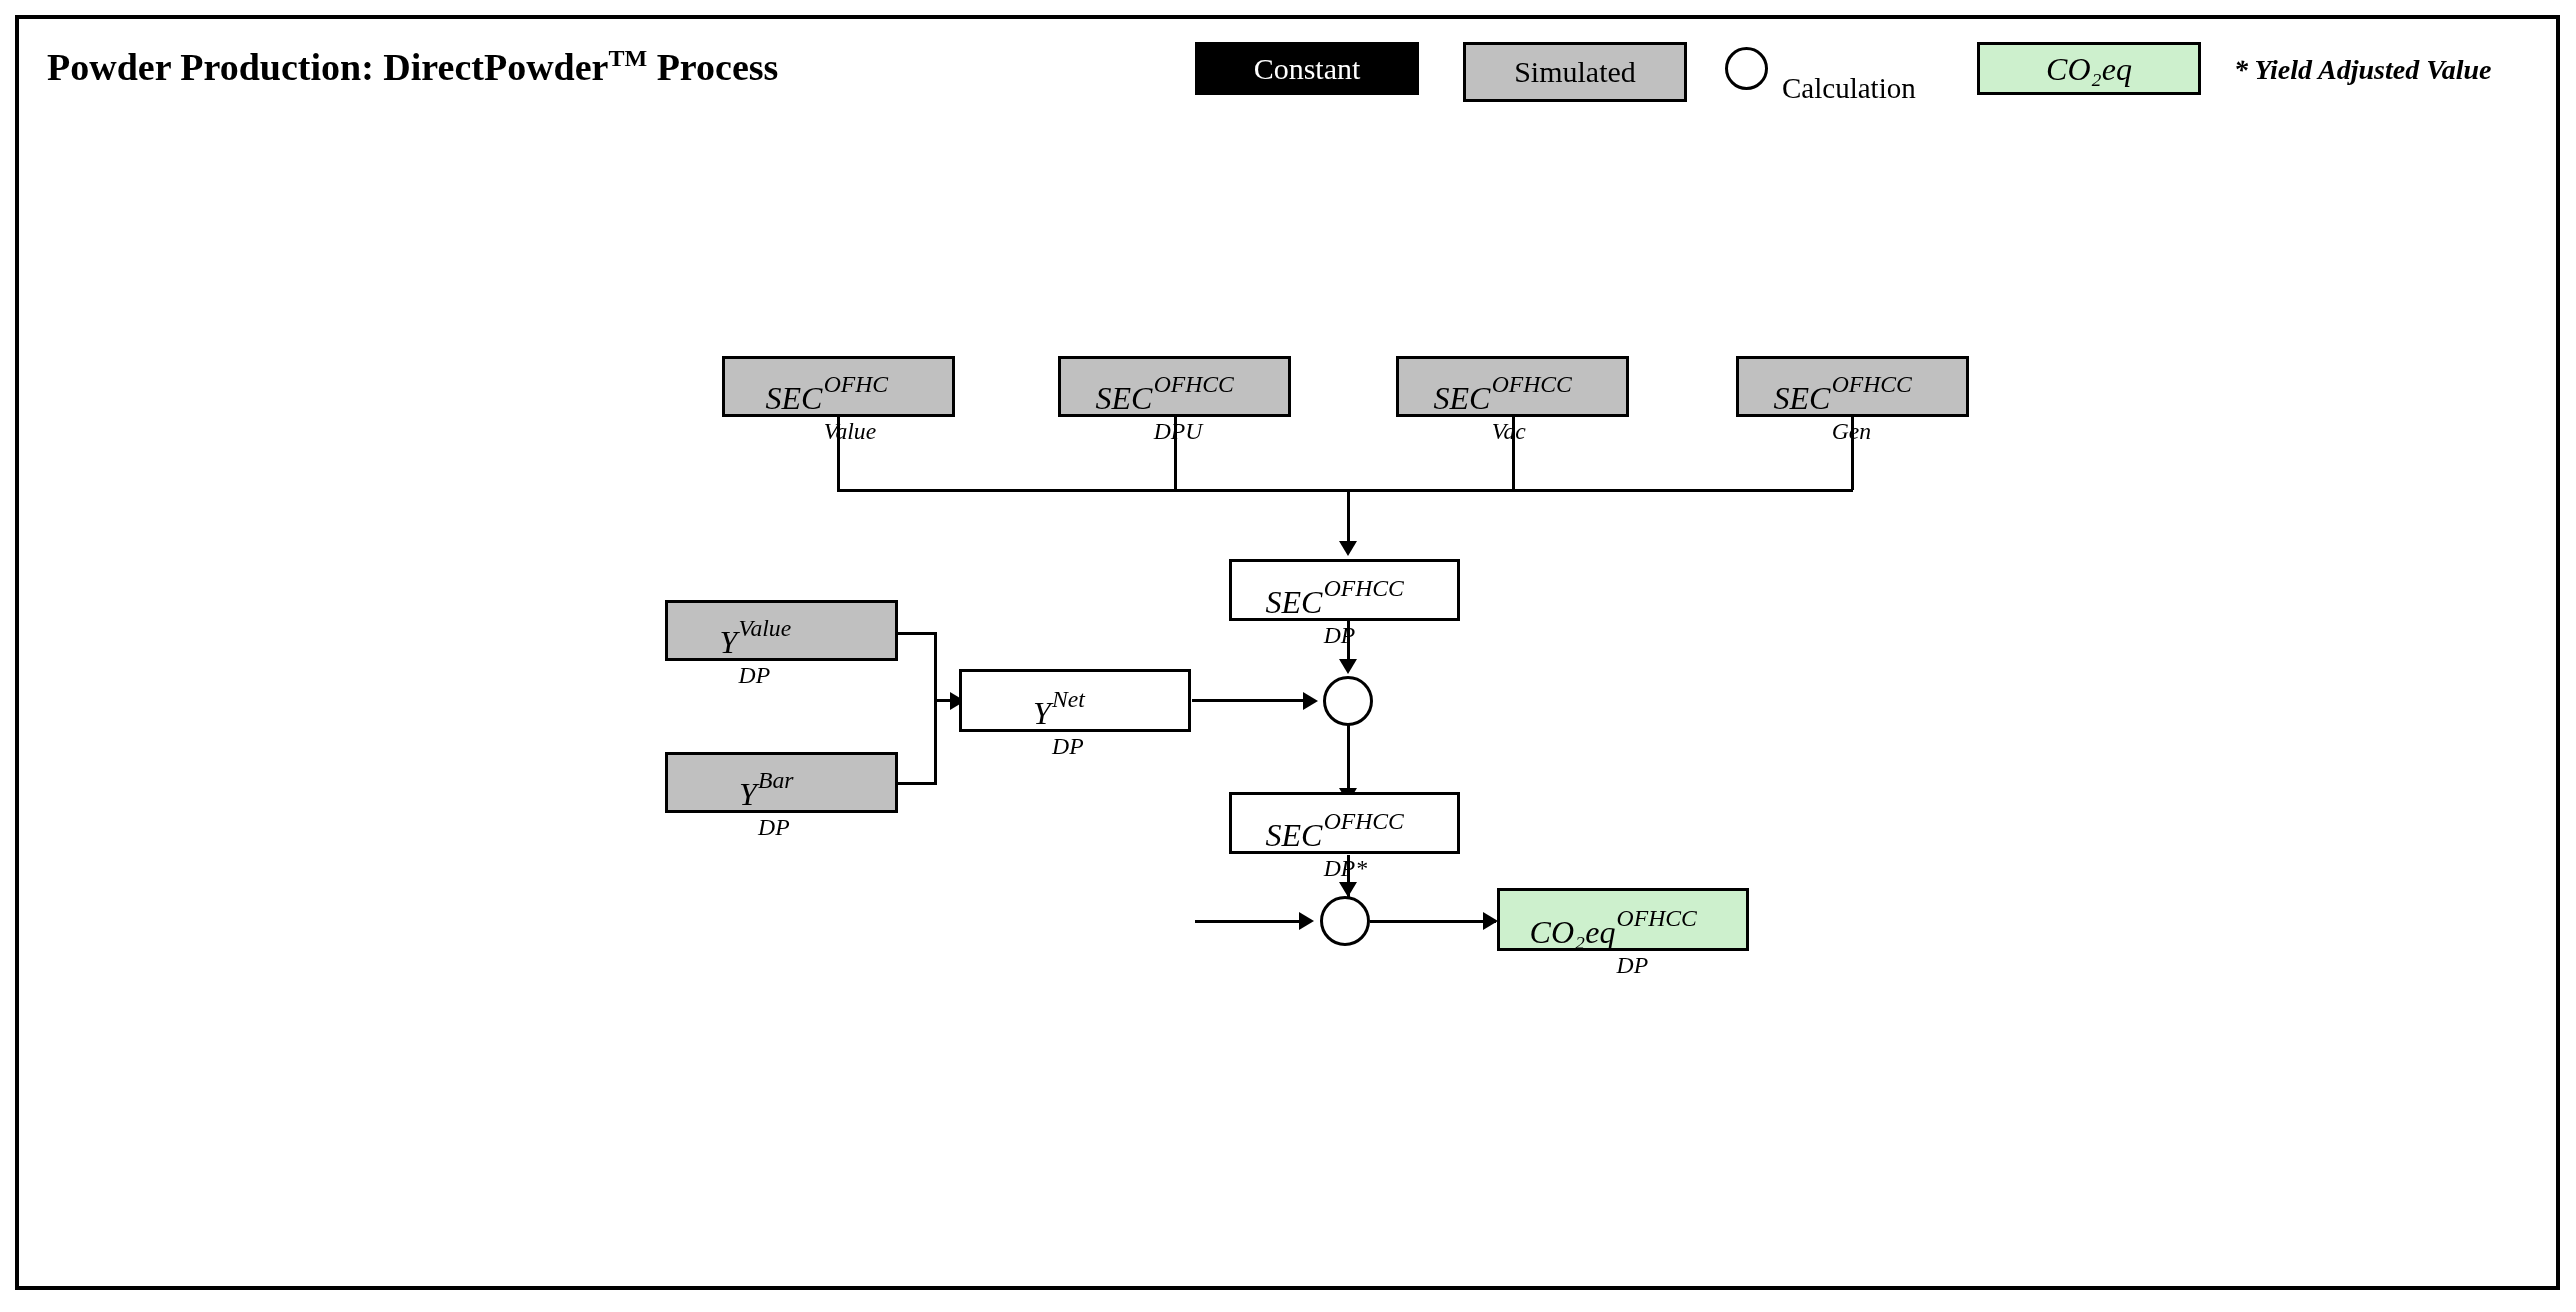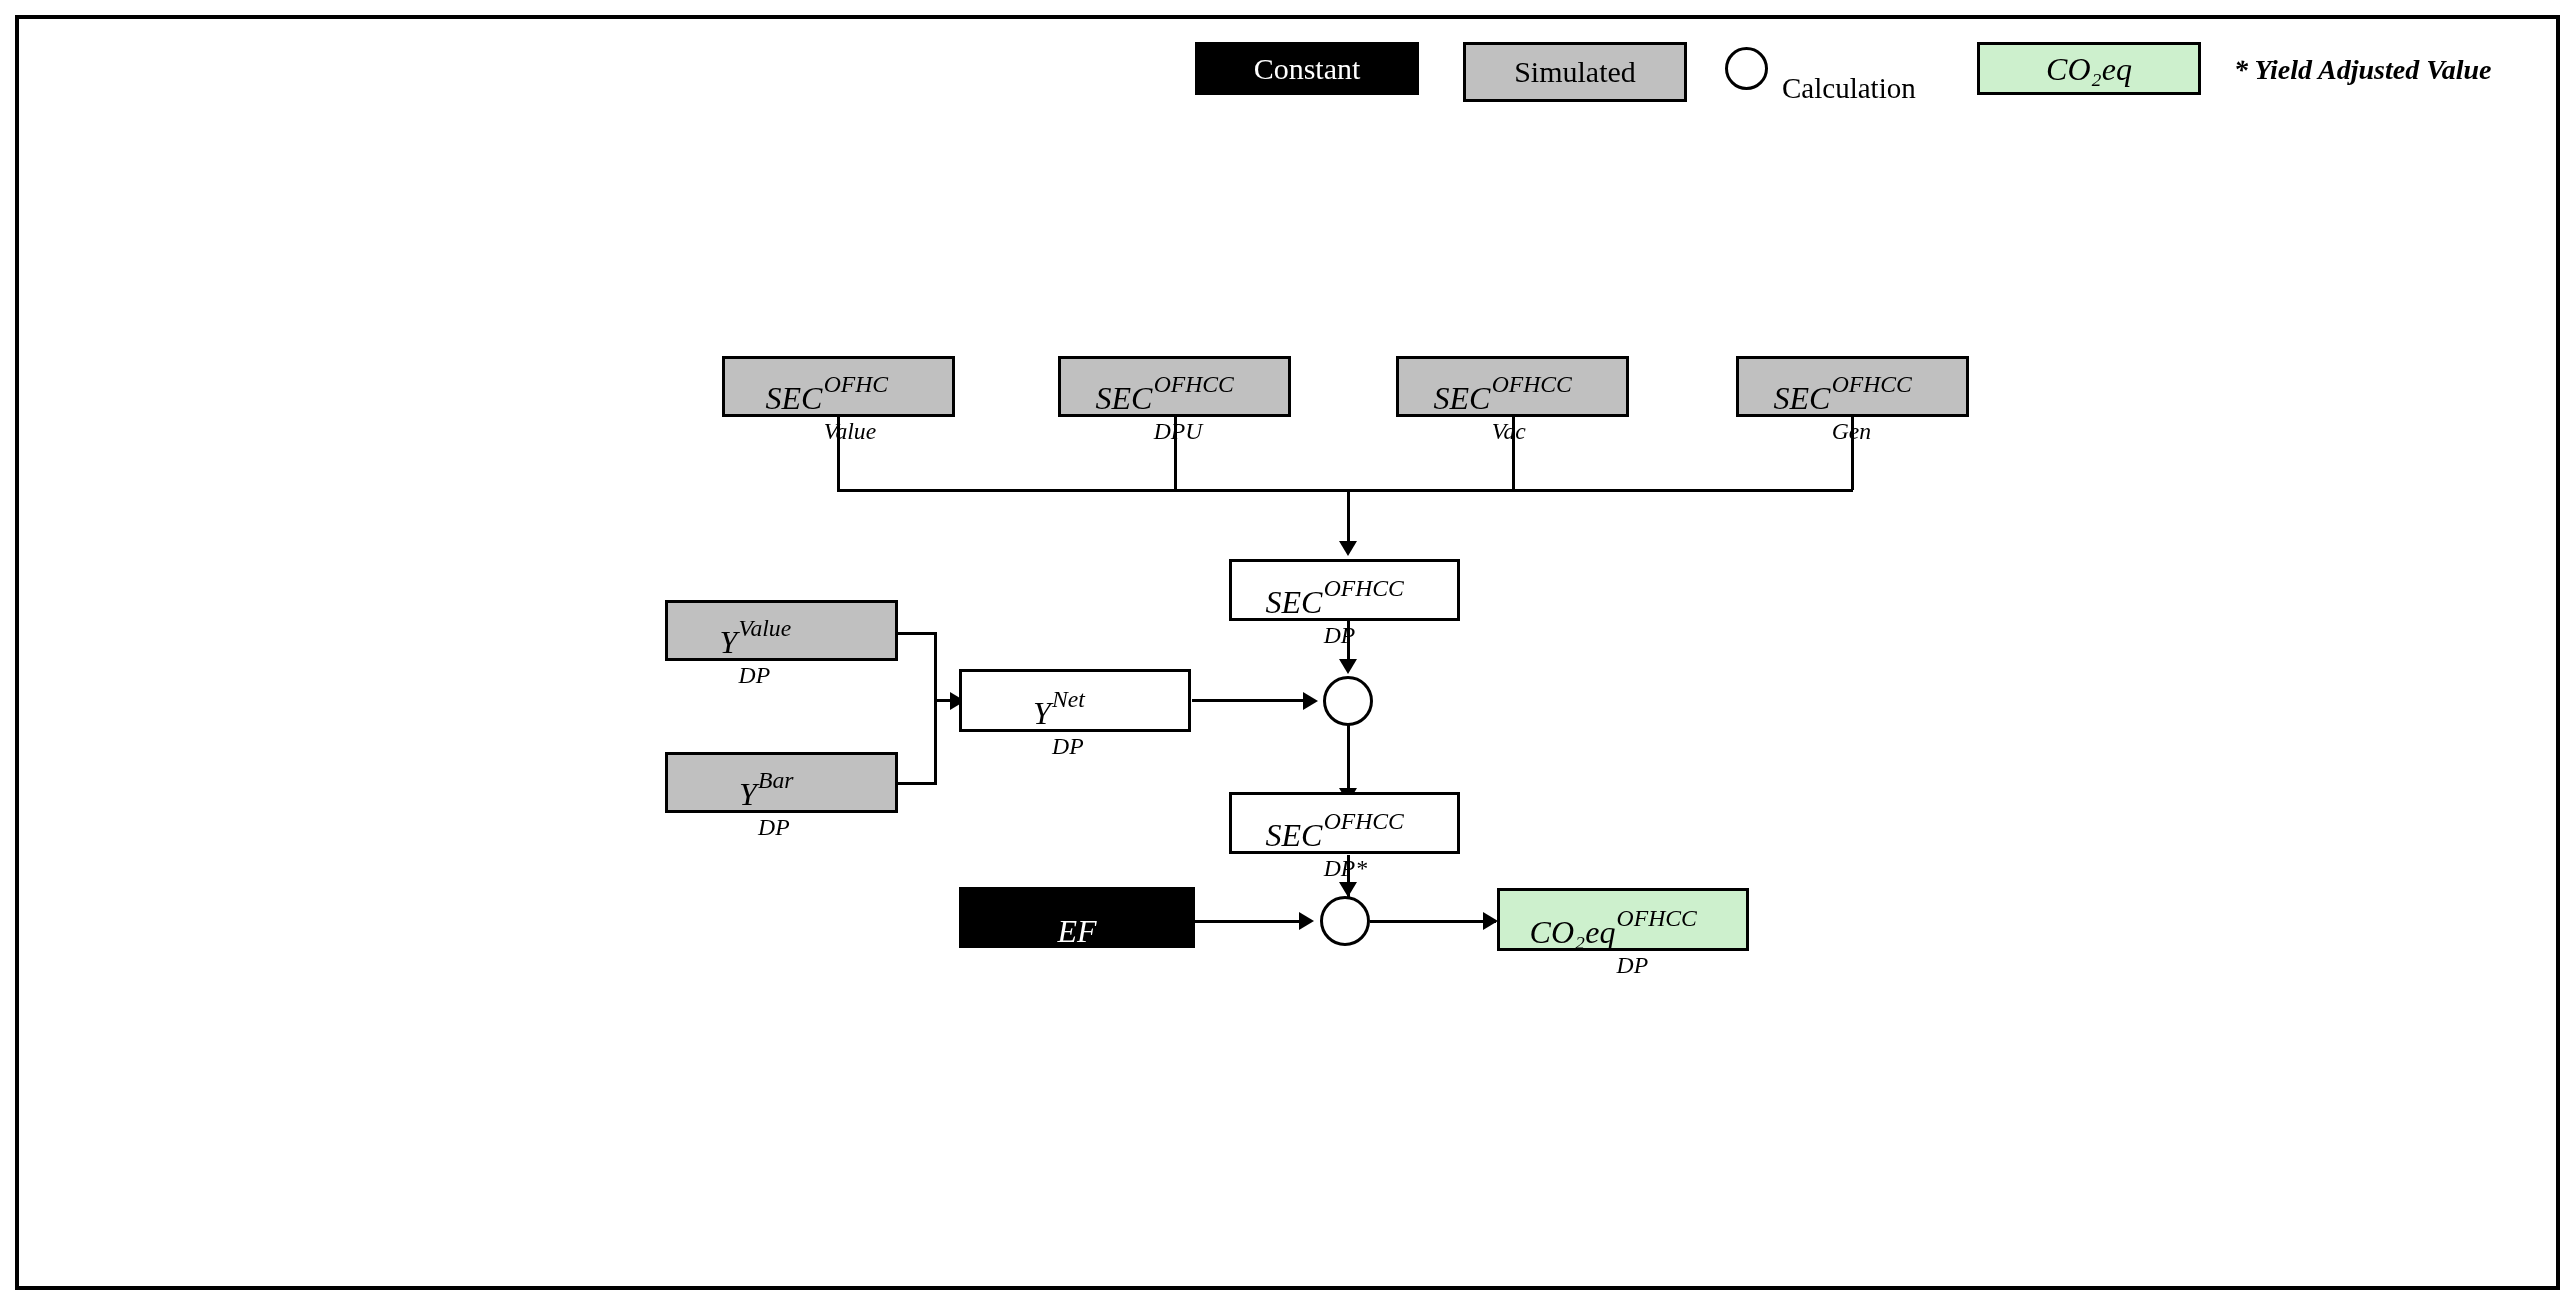--- a/index.html
+++ b/index.html
@@ -169,20 +169,21 @@
     box-sizing: border-box;
     z-index: 3;
   }
 </style>
 </head>
 <body>
 
 <div id="stage">
   <div id="outer-frame"></div>
 
+  <div id="page-title"><span>Powder Production: DirectPowder</span><span class="tm">TM</span><span> Process</span></div>
 
   <div class="legend-box" id="legend-constant">
     <span>Constant</span>
   </div>
   <div class="legend-box" id="legend-simulated">
     <span>Simulated</span>
   </div>
   <div id="legend-circle"></div>
   <div id="legend-calculation-label">Calculation</div>
   <div class="legend-box" id="legend-co2eq">
@@ -249,23 +250,20 @@
   <div class="vline" style="left:1347px; top:725px; height:78px;"></div>
   <div class="arrow-down" style="left:1339px; top:788px;"></div>
 
   <div class="node calc" style="left:1229px; top:792px; width:231px; height:62px;">
     <span><span>SEC</span><span class="sx"><span class="sup">OFHCC</span><span class="sub">DP*</span></span><span class="sxspacer" style="width:101px"></span></span>
   </div>
 
   <div class="vline" style="left:1347px; top:855px; height:43px;"></div>
   <div class="arrow-down" style="left:1339px; top:882px;"></div>
 
-  <div class="node constant" style="left:959px; top:887px; width:236px; height:61px;">
-    <span>EF</span>
-  </div>
 
   <div class="hline" style="left:1195px; top:920px; width:108px;"></div>
   <div class="arrow-right" style="left:1299px; top:912px;"></div>
 
   <div class="circle-node" style="left:1320px; top:896px; width:50px; height:50px;"></div>
 
   <div class="hline" style="left:1370px; top:920px; width:126px;"></div>
   <div class="arrow-right" style="left:1483px; top:912px;"></div>
 
   <div class="node co2" style="left:1497px; top:888px; width:252px; height:63px;">

